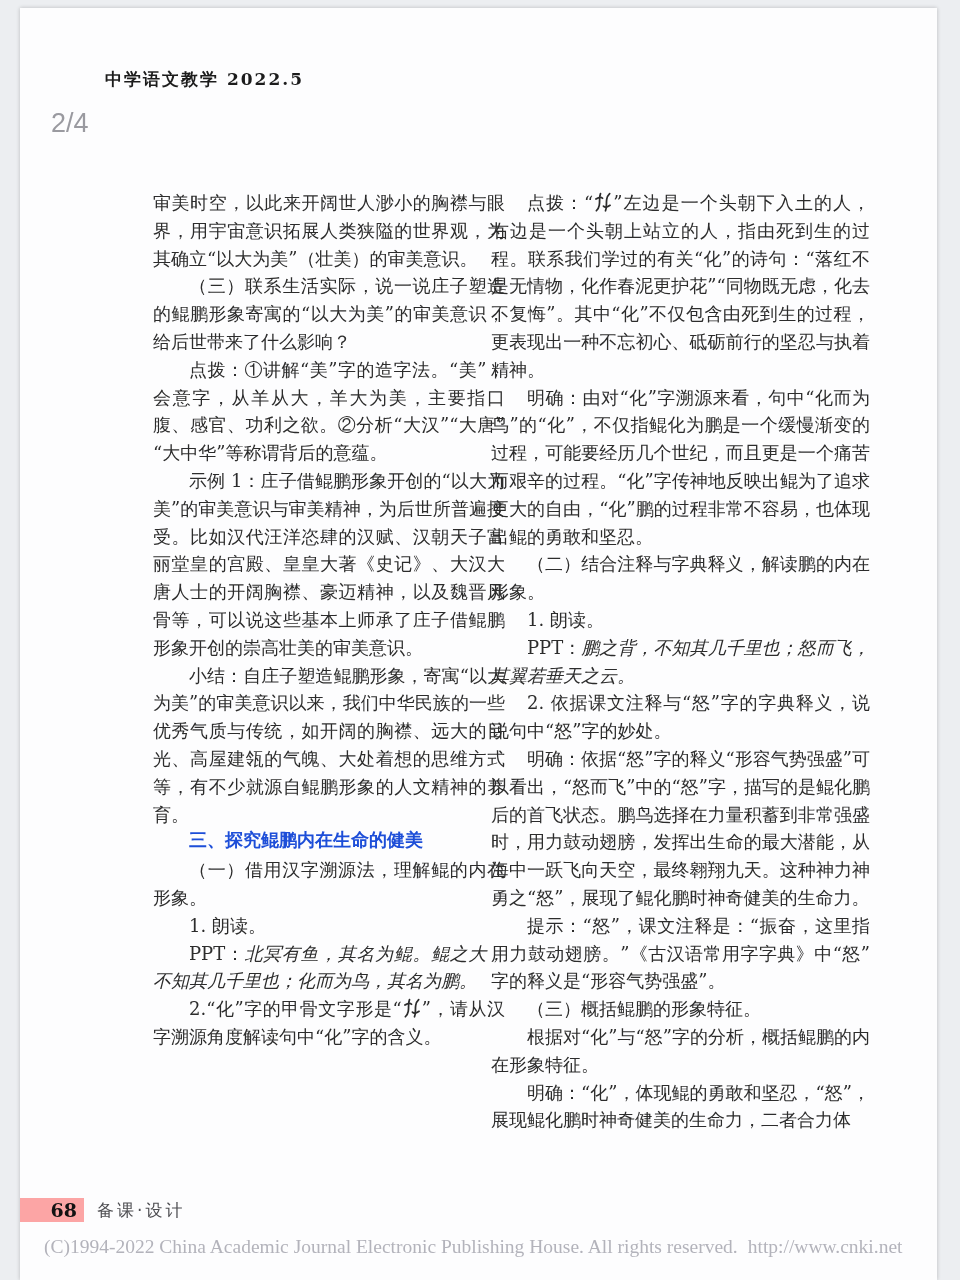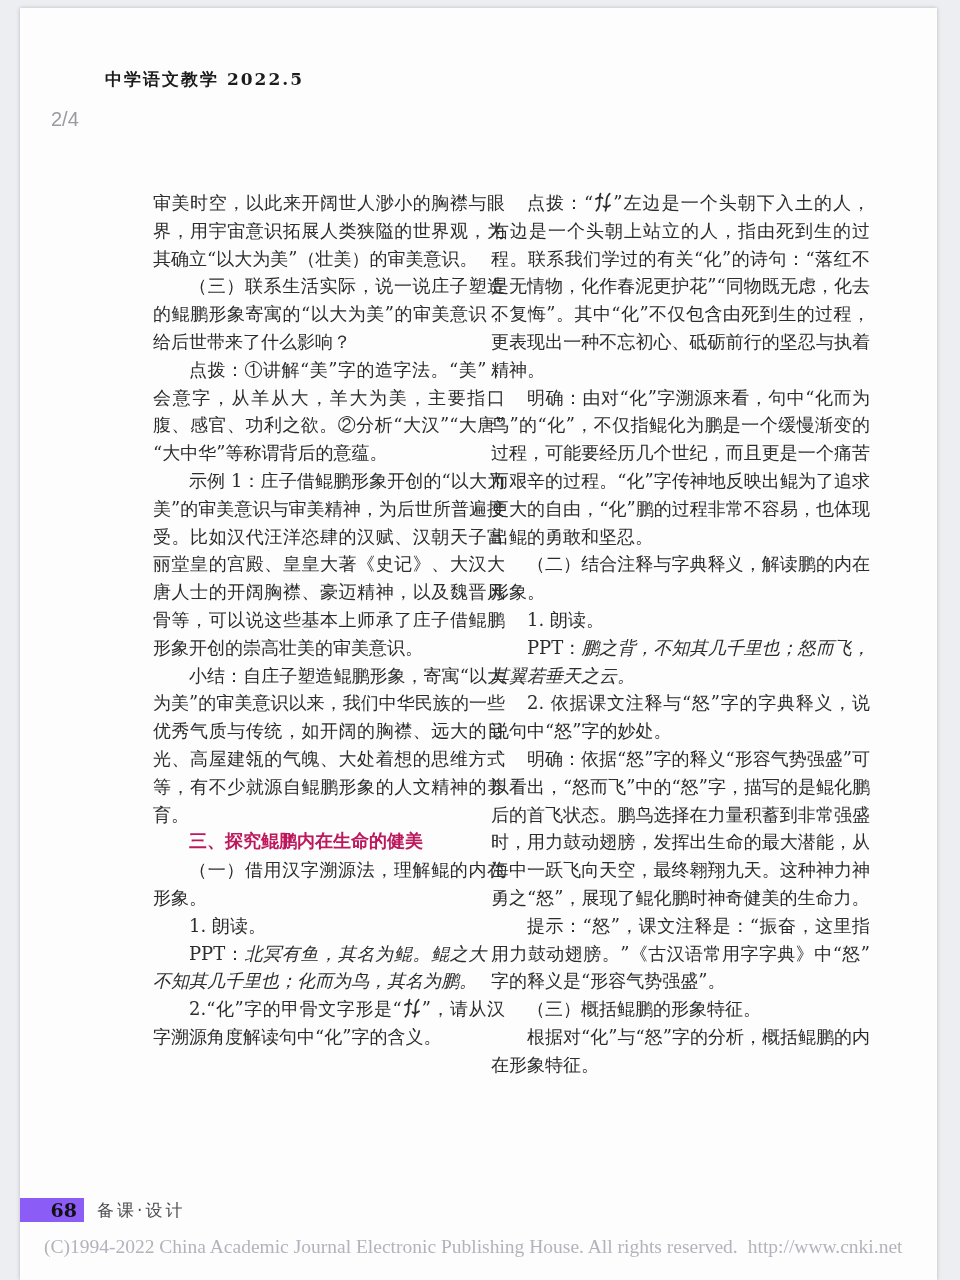--- a/index.html
+++ b/index.html
@@ -14,42 +14,42 @@
     box-shadow:0 0 4px rgba(0,0,0,.22);
   }
   .journal-title{
     position:absolute;left:85px;top:60px;
     font-family:"DejaVu Serif",serif;
     font-weight:bold;font-size:17px;letter-spacing:2px;color:#1c1c1c;
   }
   .page-indicator{
     position:absolute;left:31px;top:100px;
     font-family:"Liberation Sans","DejaVu Sans",sans-serif;
-    font-size:20px;color:#9a9aa0;
+    font-size:27px;color:#9a9aa0;
   }
   .col{
     position:absolute;top:181px;
     font-size:18px;line-height:27.8px;color:#2c2c2c;
     text-align:justify;
   }
   .col-left{left:89px;width:352px;margin-left:44px;}
   .col-right{left:471px;width:379px;}
   .para{margin:0;text-indent:2em;}
   .para.noindent{text-indent:0;}
   .para.heading{
-    font-family:Liberation Sans, sans-serif;
-    font-weight:bold;color:#be185d;
+    font-family:Liberation Mono, monospace;
+    font-weight:bold;color:#1d4ed8;
   }
   .kai{font-style:italic;}
   .oracle-glyph{
     display:inline-block;width:20px;height:22px;vertical-align:-4px;
   }
   .footer-band{
     position:absolute;left:0;top:1190px;width:64px;height:24px;
-    background:#8b5cf6;
+    background:#fca5a5;
     display:flex;align-items:center;justify-content:flex-end;
     padding-right:7px;box-sizing:border-box;
   }
   .footer-page-number{
     font-family:"DejaVu Serif",serif;font-weight:bold;
     font-size:19px;color:#121212;
   }
   .footer-section{
     position:absolute;left:77px;top:1191px;
     font-family:"DejaVu Sans","Liberation Sans",sans-serif;
@@ -102,20 +102,21 @@
         </svg><span>”左边是一个头朝下入土的人，右边是一个头朝上站立的人，指由死到生的过程。联系我们学过的有关“化”的诗句：“落红不是无情物，化作春泥更护花”“同物既无虑，化去不复悔”。其中“化”不仅包含由死到生的过程，更表现出一种不忘初心、砥砺前行的坚忍与执着精神。</span></p>
       <p class="para"><span>明确：由对“化”字溯源来看，句中“化而为鸟”的“化”，不仅指鲲化为鹏是一个缓慢渐变的过程，可能要经历几个世纪，而且更是一个痛苦而艰辛的过程。“化”字传神地反映出鲲为了追求更大的自由，“化”鹏的过程非常不容易，也体现出鲲的勇敢和坚忍。</span></p>
       <p class="para"><span>（二）结合注释与字典释义，解读鹏的内在形象。</span></p>
       <p class="para"><span>1. 朗读。</span></p>
       <p class="para"><span>PPT：</span><span class="kai">鹏之背，不知其几千里也；怒而飞，其翼若垂天之云。</span></p>
       <p class="para"><span>2. 依据课文注释与“怒”字的字典释义，说说句中“怒”字的妙处。</span></p>
       <p class="para"><span>明确：依据“怒”字的释义“形容气势强盛”可以看出，“怒而飞”中的“怒”字，描写的是鲲化鹏后的首飞状态。鹏鸟选择在力量积蓄到非常强盛时，用力鼓动翅膀，发挥出生命的最大潜能，从海中一跃飞向天空，最终翱翔九天。这种神力神勇之“怒”，展现了鲲化鹏时神奇健美的生命力。</span></p>
       <p class="para"><span>提示：“怒”，课文注释是：“振奋，这里指用力鼓动翅膀。”《古汉语常用字字典》中“怒”字的释义是“形容气势强盛”。</span></p>
       <p class="para"><span>（三）概括鲲鹏的形象特征。</span></p>
       <p class="para"><span>根据对“化”与“怒”字的分析，概括鲲鹏的内在形象特征。</span></p>
+      <p class="para"><span>明确：“化”，体现鲲的勇敢和坚忍，“怒”，展现鲲化鹏时神奇健美的生命力，二者合力体</span></p>
     </div>
 
   <div class="footer-band">
     <span class="footer-page-number">68</span>
   </div>
 
   <div class="footer-section">备课·设计</div>
 
   <div class="copyright">
     <span>(C)1994-2022 China Academic Journal Electronic Publishing House. All rights reserved.</span><span class="url">http://www.cnki.net</span>

